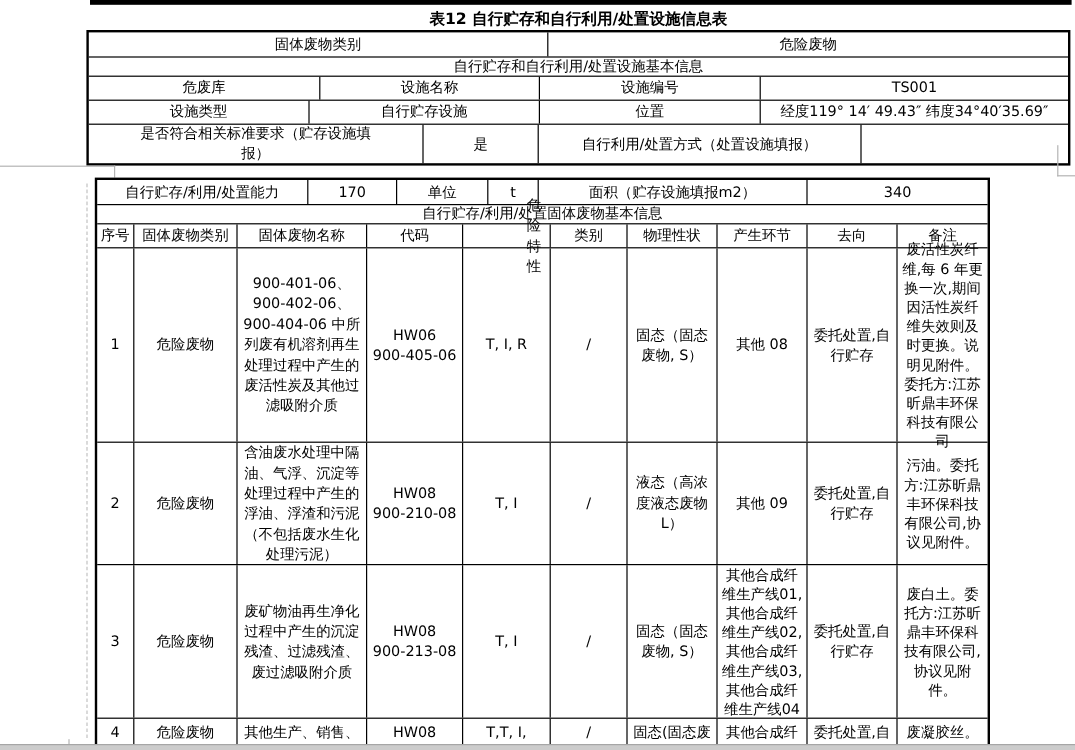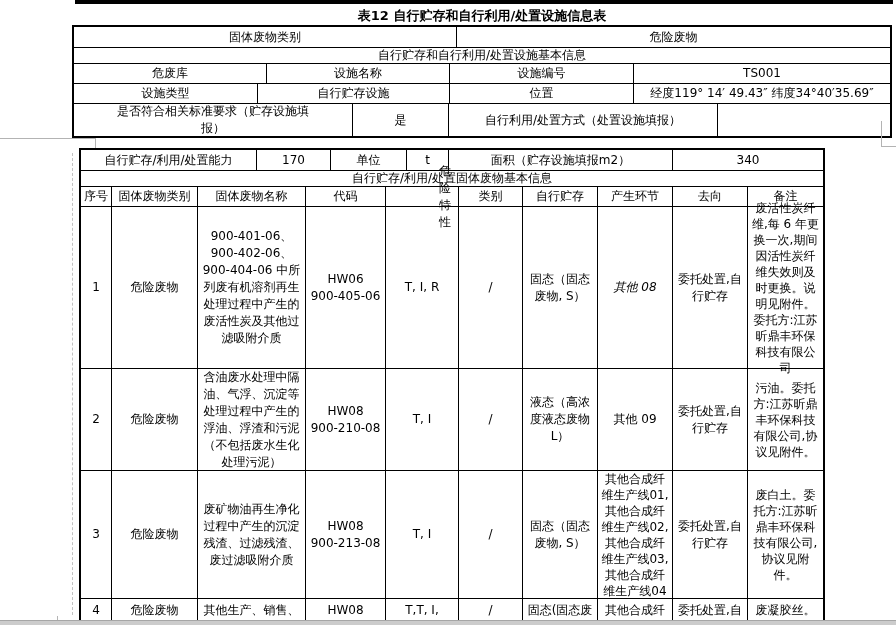--- a/index.html
+++ b/index.html
@@ -78,38 +78,38 @@
     <div class="trow" style="height:16px;">
       <div class="cell" style="flex:1;">自行贮存/利用/处置固体废物基本信息</div>
     </div>
     <div class="trow" style="height:20px;">
       <div class="cell" style="width:30px;">序号</div>
       <div class="cell" style="width:86px;">固体废物类别</div>
       <div class="cell" style="width:108px;">固体废物名称</div>
       <div class="cell" style="width:80px;">代码</div>
       <div class="cell" style="width:73px;padding-left:48px;">危险特性</div>
       <div class="cell" style="width:64px;">类别</div>
-      <div class="cell" style="width:75px;">自行贮存</div>
+      <div class="cell" style="width:75px;">物理性状</div>
       <div class="cell" style="width:75px;">产生环节</div>
       <div class="cell" style="width:75px;">去向</div>
       <div class="cell" style="flex:1;">备注</div>
     </div>
 
     <div class="trow" style="height:162px;">
       <div class="cell" style="width:30px;">1</div>
       <div class="cell" style="width:86px;">危险废物</div>
       <div class="cell" style="width:108px;">900-401-06、
 900-402-06、
 900-404-06 中所列废有机溶剂再生处理过程中产生的废活性炭及其他过滤吸附介质</div>
       <div class="cell" style="width:80px;">HW06
 900-405-06</div>
       <div class="cell" style="width:73px;">T, I, R</div>
       <div class="cell" style="width:64px;">/</div>
       <div class="cell" style="width:75px;">固态（固态废物, S）</div>
-      <div class="cell" style="width:75px;font-style:italic;">其他 08</div>
+      <div class="cell" style="width:75px;">其他 08</div>
       <div class="cell" style="width:75px;">委托处置,自行贮存</div>
       <div class="cell rm" style="flex:1;">废活性炭纤维,每 6 年更换一次,期间因活性炭纤维失效则及时更换。说明见附件。委托方:江苏昕鼎丰环保科技有限公司</div>
     </div>
 
     <div class="trow" style="height:102px;">
       <div class="cell" style="width:30px;">2</div>
       <div class="cell" style="width:86px;">危险废物</div>
       <div class="cell" style="width:108px;">含油废水处理中隔油、气浮、沉淀等处理过程中产生的浮油、浮渣和污泥（不包括废水生化处理污泥）</div>
       <div class="cell" style="width:80px;">HW08
 900-210-08</div>

